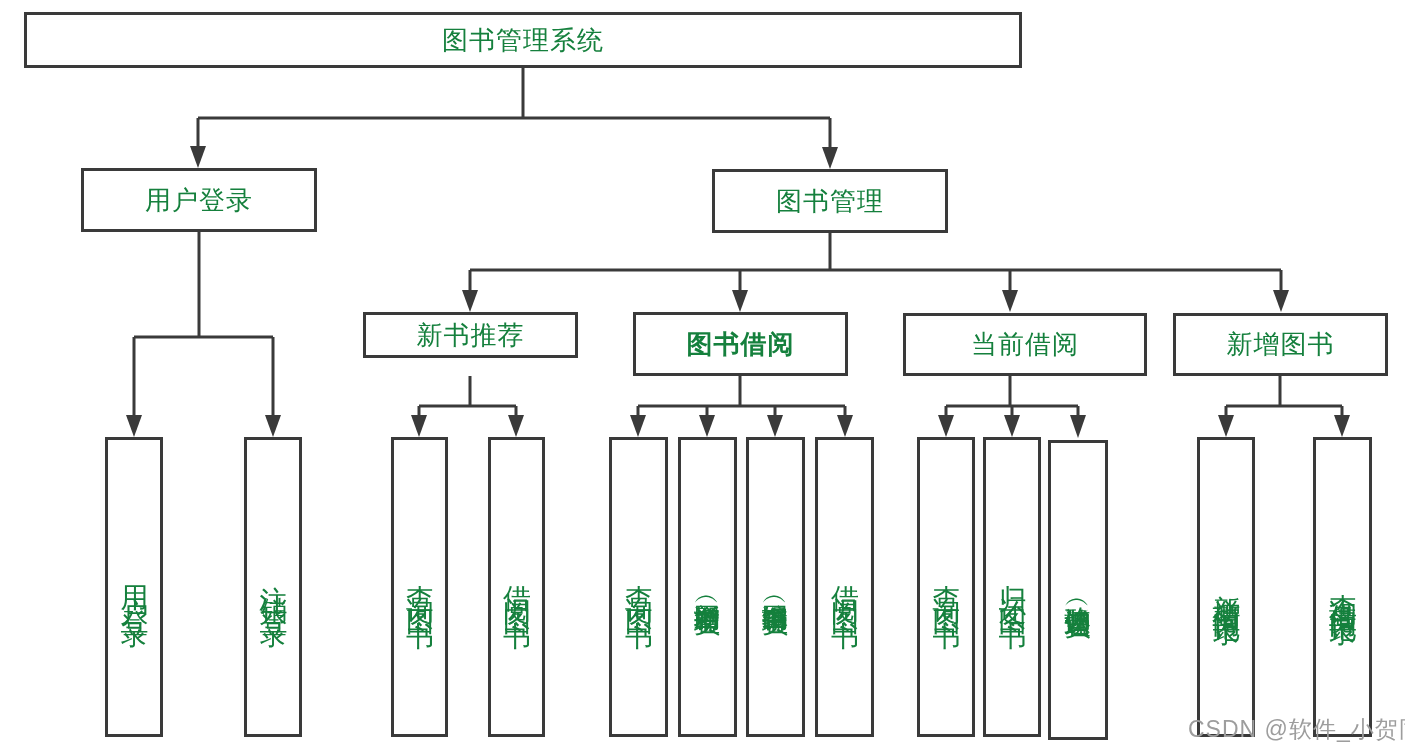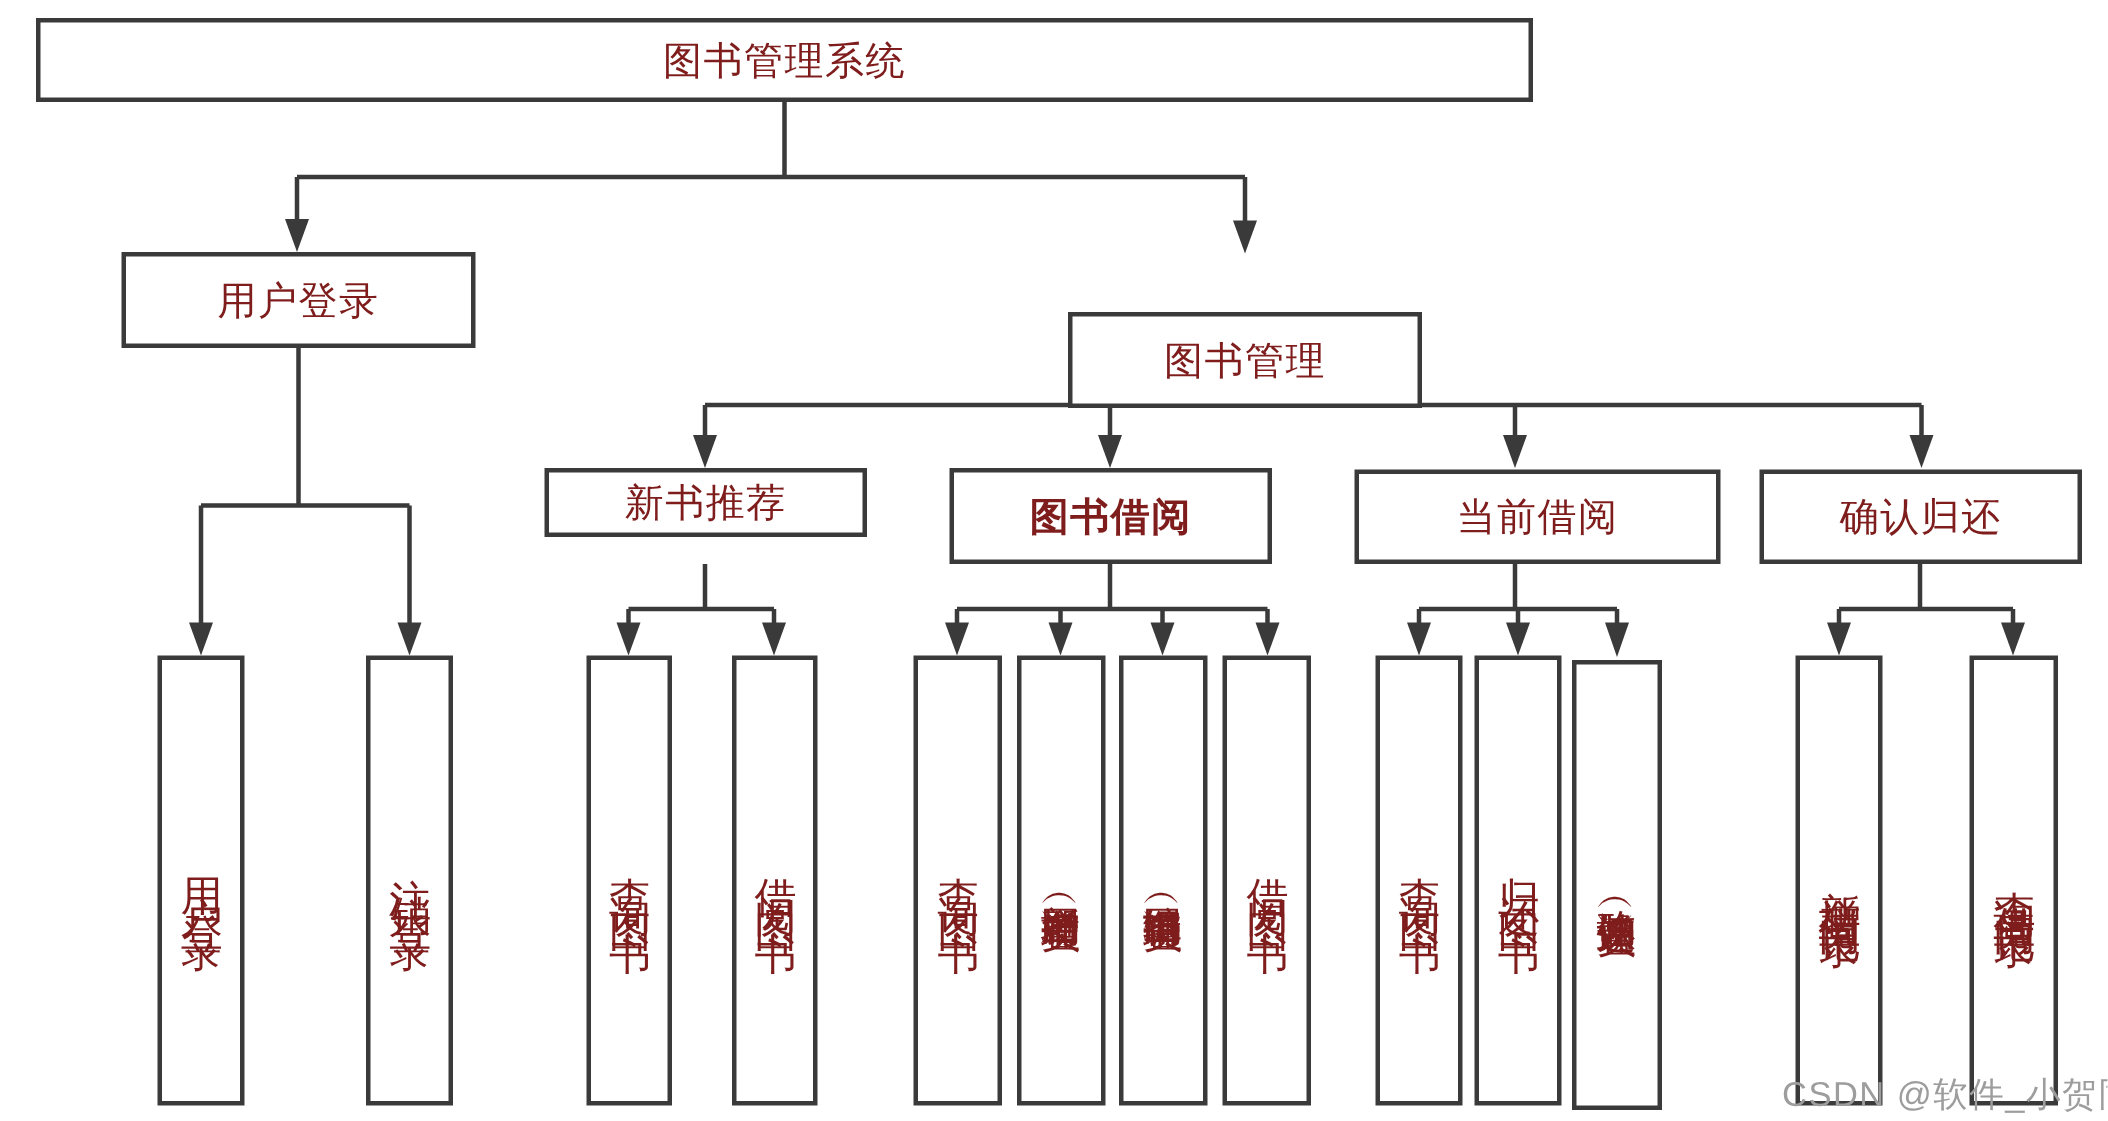--- a/index.html
+++ b/index.html
@@ -20,21 +20,21 @@
     width: 1405px; height: 747px;
   }
   .hbox, .vbox {
     position: absolute;
     box-sizing: border-box;
     background: #ffffff;
     border: 3px solid #3a3a3a;
     display: flex;
     align-items: center;
     justify-content: center;
-    color: #7f1d1d;
+    color: #15803d;
   }
   .hbox { font-size: 26px; letter-spacing: 1px; }
   .vbox span {
     writing-mode: vertical-lr;
     text-orientation: mixed;
     line-height: 1;
     white-space: nowrap;
   }
   .sp4 { font-size: 28px; }
   .sp4 span { letter-spacing: 12px; }
@@ -94,26 +94,26 @@
       <polygon points="1004,415 1020,415 1012,437"></polygon>
       <polygon points="1070,415 1086,415 1078,438"></polygon>
       <polygon points="1218,415 1234,415 1226,437"></polygon>
       <polygon points="1334,415 1350,415 1342,437"></polygon>
     </g>
   </svg>
 
   <div class="hbox" style="left:24px; top:12px; width:998px; height:56px;">图书管理系统</div>
 
   <div class="hbox" style="left:81px; top:168px; width:236px; height:64px;">用户登录</div>
-  <div class="hbox" style="left:712px; top:169px; width:236px; height:64px;margin-top:39px;">图书管理</div>
+  <div class="hbox" style="left:712px; top:169px; width:236px; height:64px;">图书管理</div>
 
   <div class="hbox" style="left:363px; top:312px; width:215px; height:46px;">新书推荐</div>
   <div class="hbox" style="left:633px; top:312px; width:215px; height:64px;font-weight:bold;">图书借阅</div>
   <div class="hbox" style="left:903px; top:313px; width:244px; height:63px;">当前借阅</div>
-  <div class="hbox" style="left:1173px; top:313px; width:215px; height:63px;">确认归还</div>
+  <div class="hbox" style="left:1173px; top:313px; width:215px; height:63px;">新增图书</div>
 
   <div class="vbox sp4" style="left:105px; top:437px; width:58px; height:300px;">
     <span>用户登录</span>
   </div>
   <div class="vbox sp4" style="left:244px; top:437px; width:58px; height:300px;">
     <span>注销登录</span>
   </div>
 
   <div class="vbox sp4" style="left:391px; top:437px; width:57px; height:300px;">
     <span>查询图书</span>

